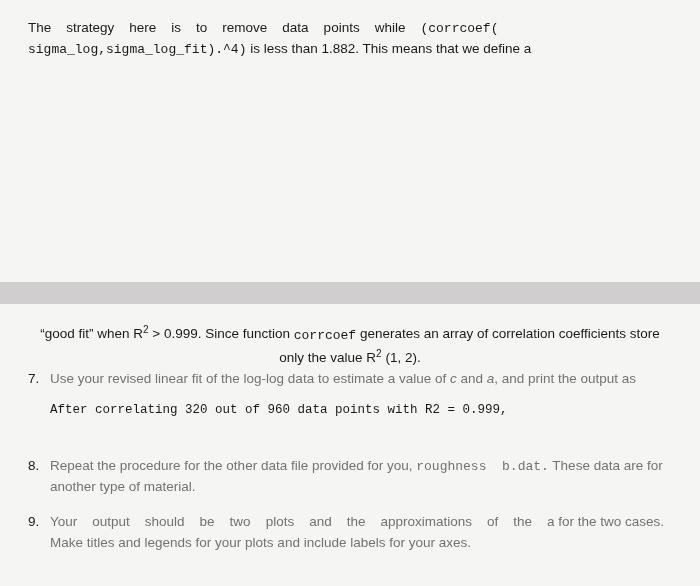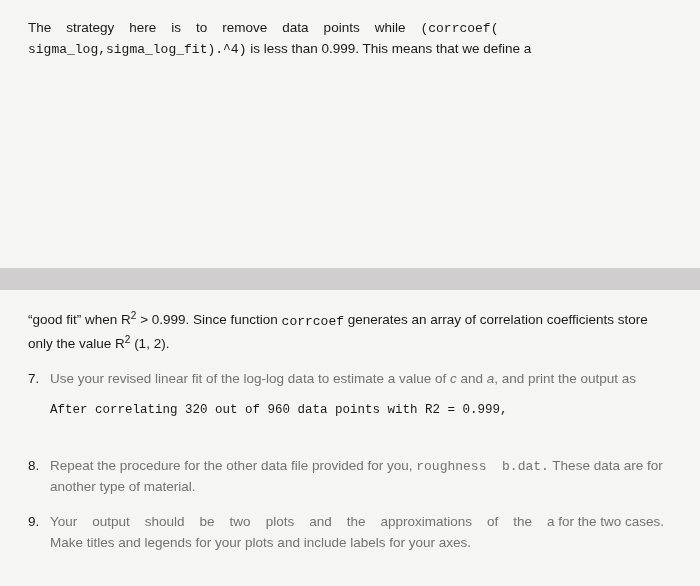--- a/index.html
+++ b/index.html
@@ -55,21 +55,21 @@
     .lower-content {
       background-color: #f5f5f3;
       padding: 18px 28px 18px 28px;
       flex: 1;
     }
 
     .good-fit-paragraph {
       font-size: 13.5px;
       line-height: 1.55;
       color: #1a1a1a;
-      margin-bottom: 14px;
+      text-align: center;
     }
 
     .code-inline {
       font-family: 'Courier New', Courier, monospace;
       font-size: 13px;
     }
 
     .numbered-item {
       margin-bottom: 14px;
     }
@@ -111,21 +111,21 @@
       font-style: italic;
     }
   </style>
 </head>
 <body>
 
 <div class="page-container">
   <div class="content-area">
     <p class="top-paragraph">
       <span class="normal-text">The&nbsp;&nbsp;&nbsp;&nbsp;strategy&nbsp;&nbsp;&nbsp;&nbsp;here&nbsp;&nbsp;&nbsp;&nbsp;is&nbsp;&nbsp;&nbsp;&nbsp;to&nbsp;&nbsp;&nbsp;&nbsp;remove&nbsp;&nbsp;&nbsp;&nbsp;data&nbsp;&nbsp;&nbsp;&nbsp;points&nbsp;&nbsp;&nbsp;&nbsp;while&nbsp;&nbsp;&nbsp;&nbsp;</span><span class="code-inline">(corrcoef(</span><br>
-      <span class="code-inline">sigma_log,sigma_log_fit).^4)</span><span class="normal-text"> is less than 0.999. This means that we define a</span>
+      <span class="code-inline">sigma_log,sigma_log_fit).^4)</span><span class="normal-text"> is less than 1.882. This means that we define a</span>
     </p>
   </div>
 
   <div class="divider-area"></div>
 
   <div class="lower-content">
     <p class="good-fit-paragraph">
       <span>“good fit” when R<sup class="superscript">2</sup> &gt; 0.999. Since function </span><span class="code-inline">corrcoef</span><span> generates an array of correlation coefficients store only the value R<sup class="superscript">2</sup> (1, 2).</span>
     </p>
 

